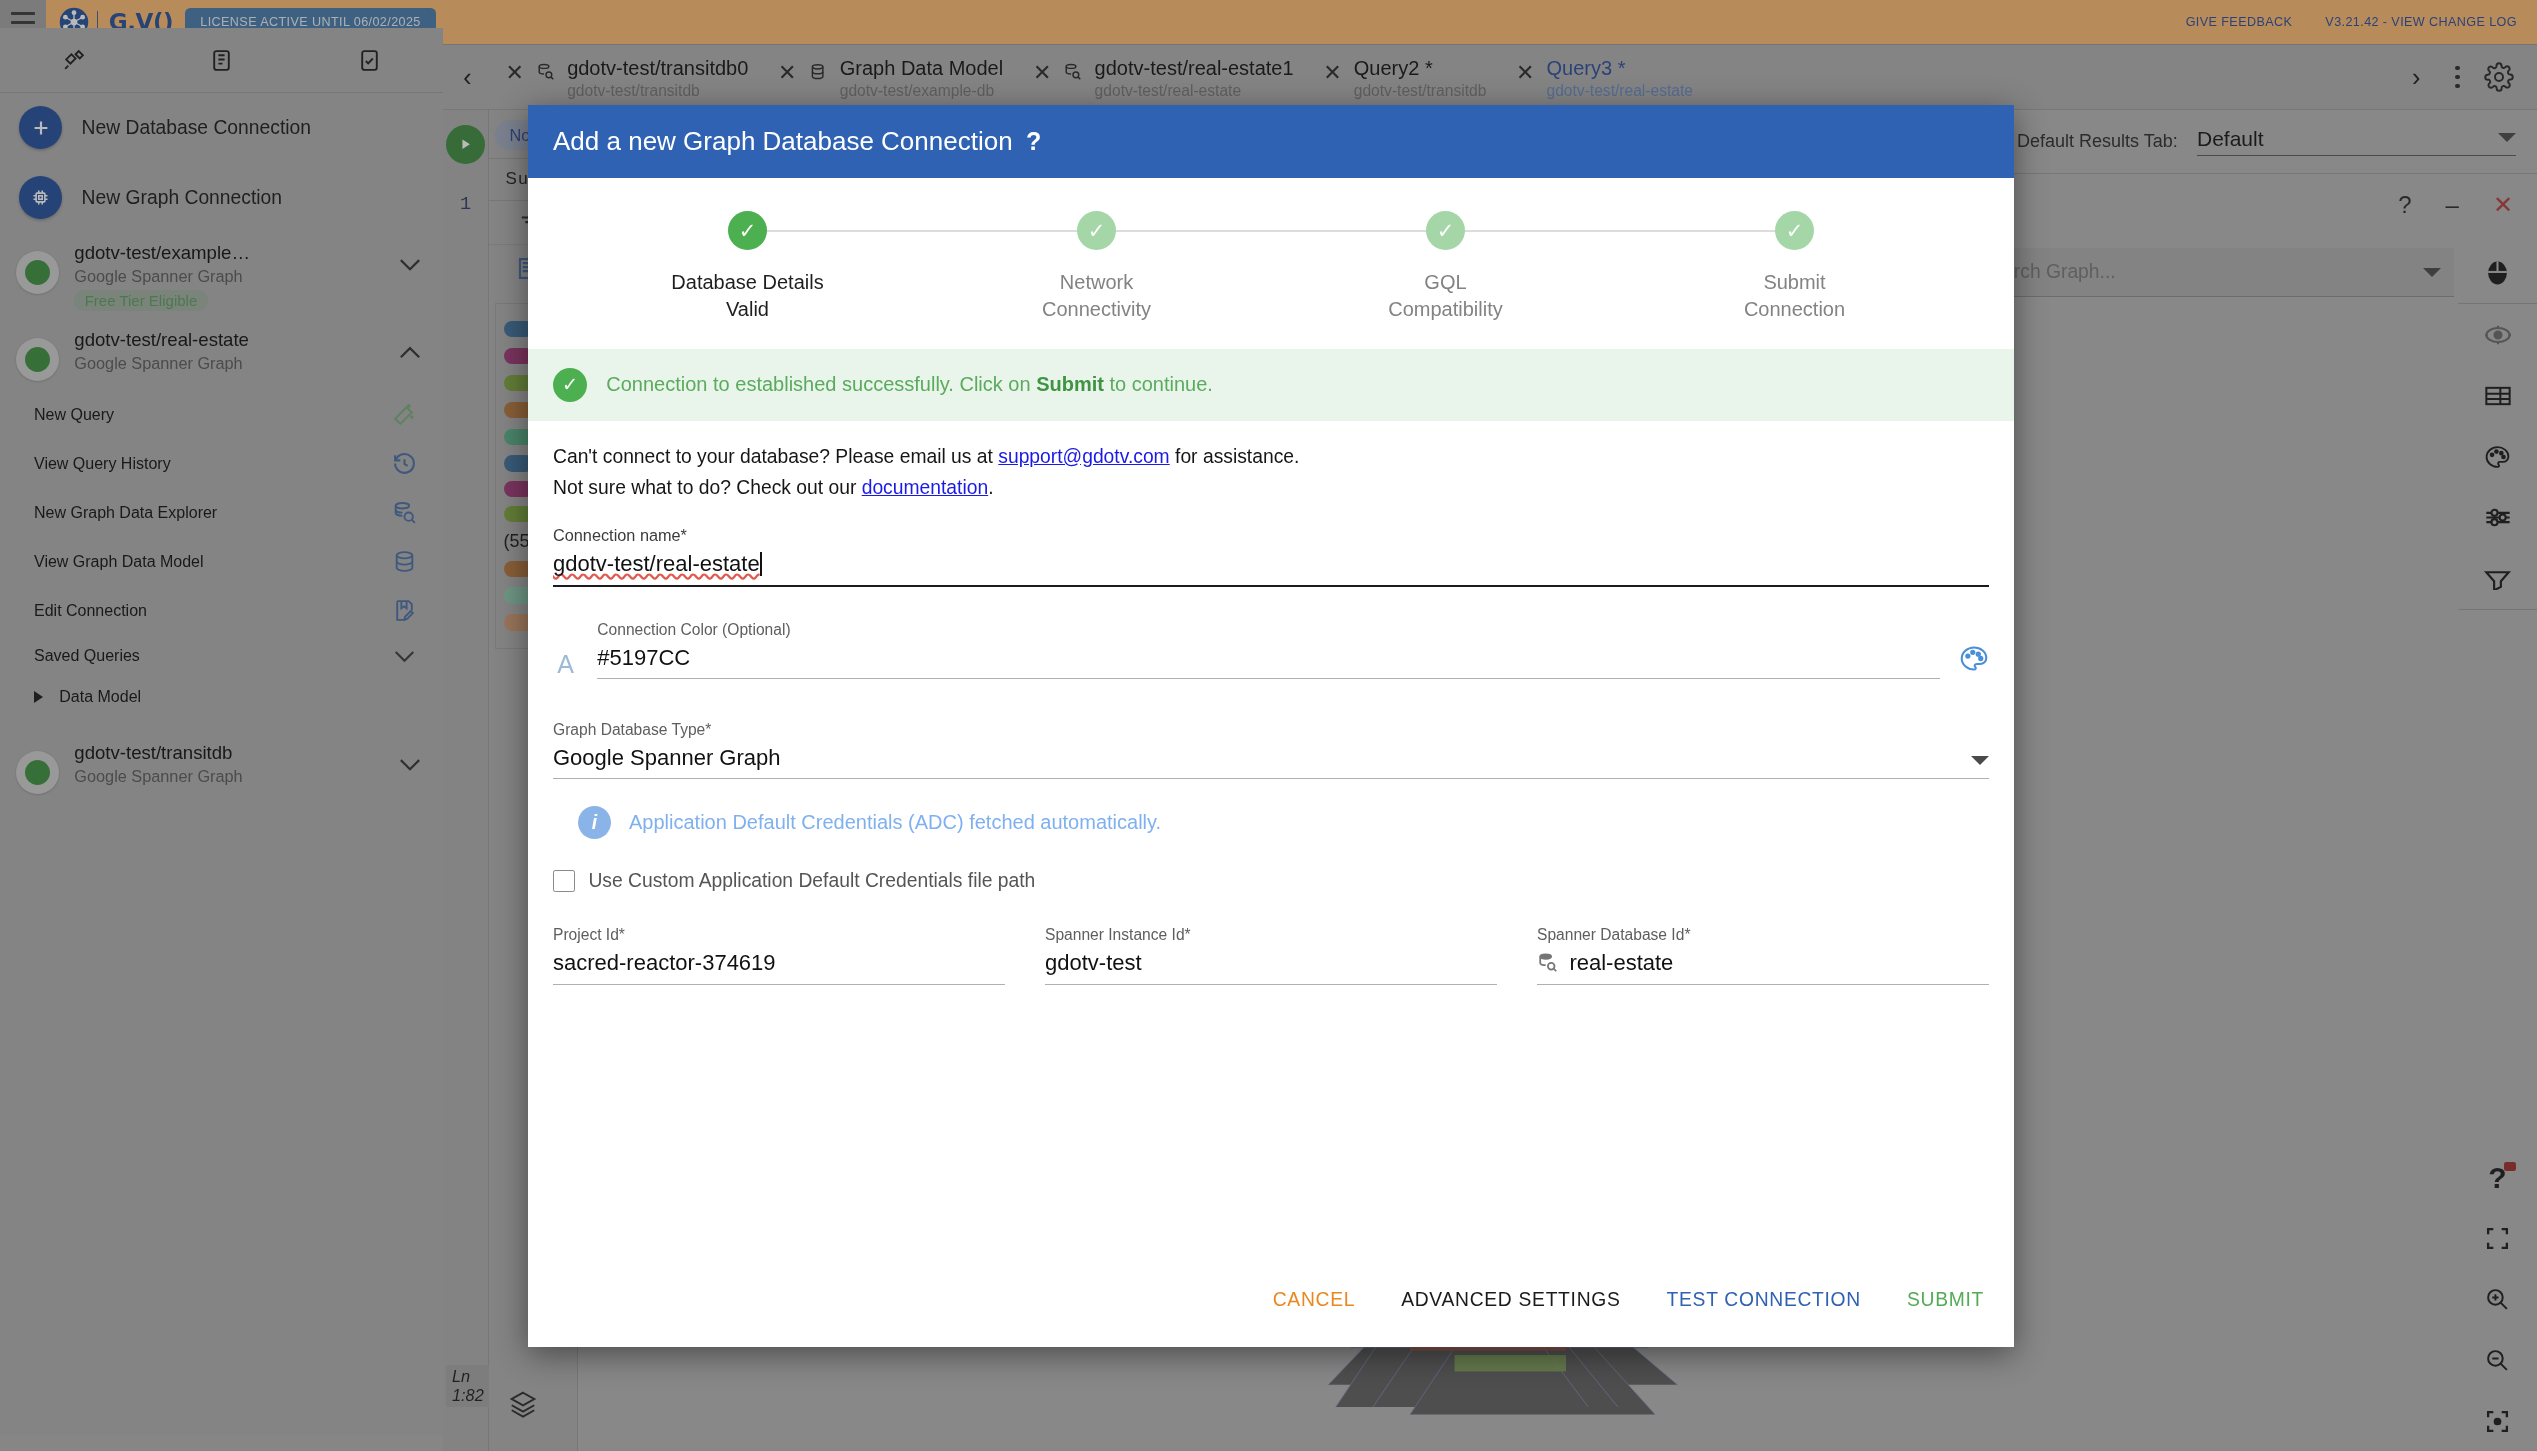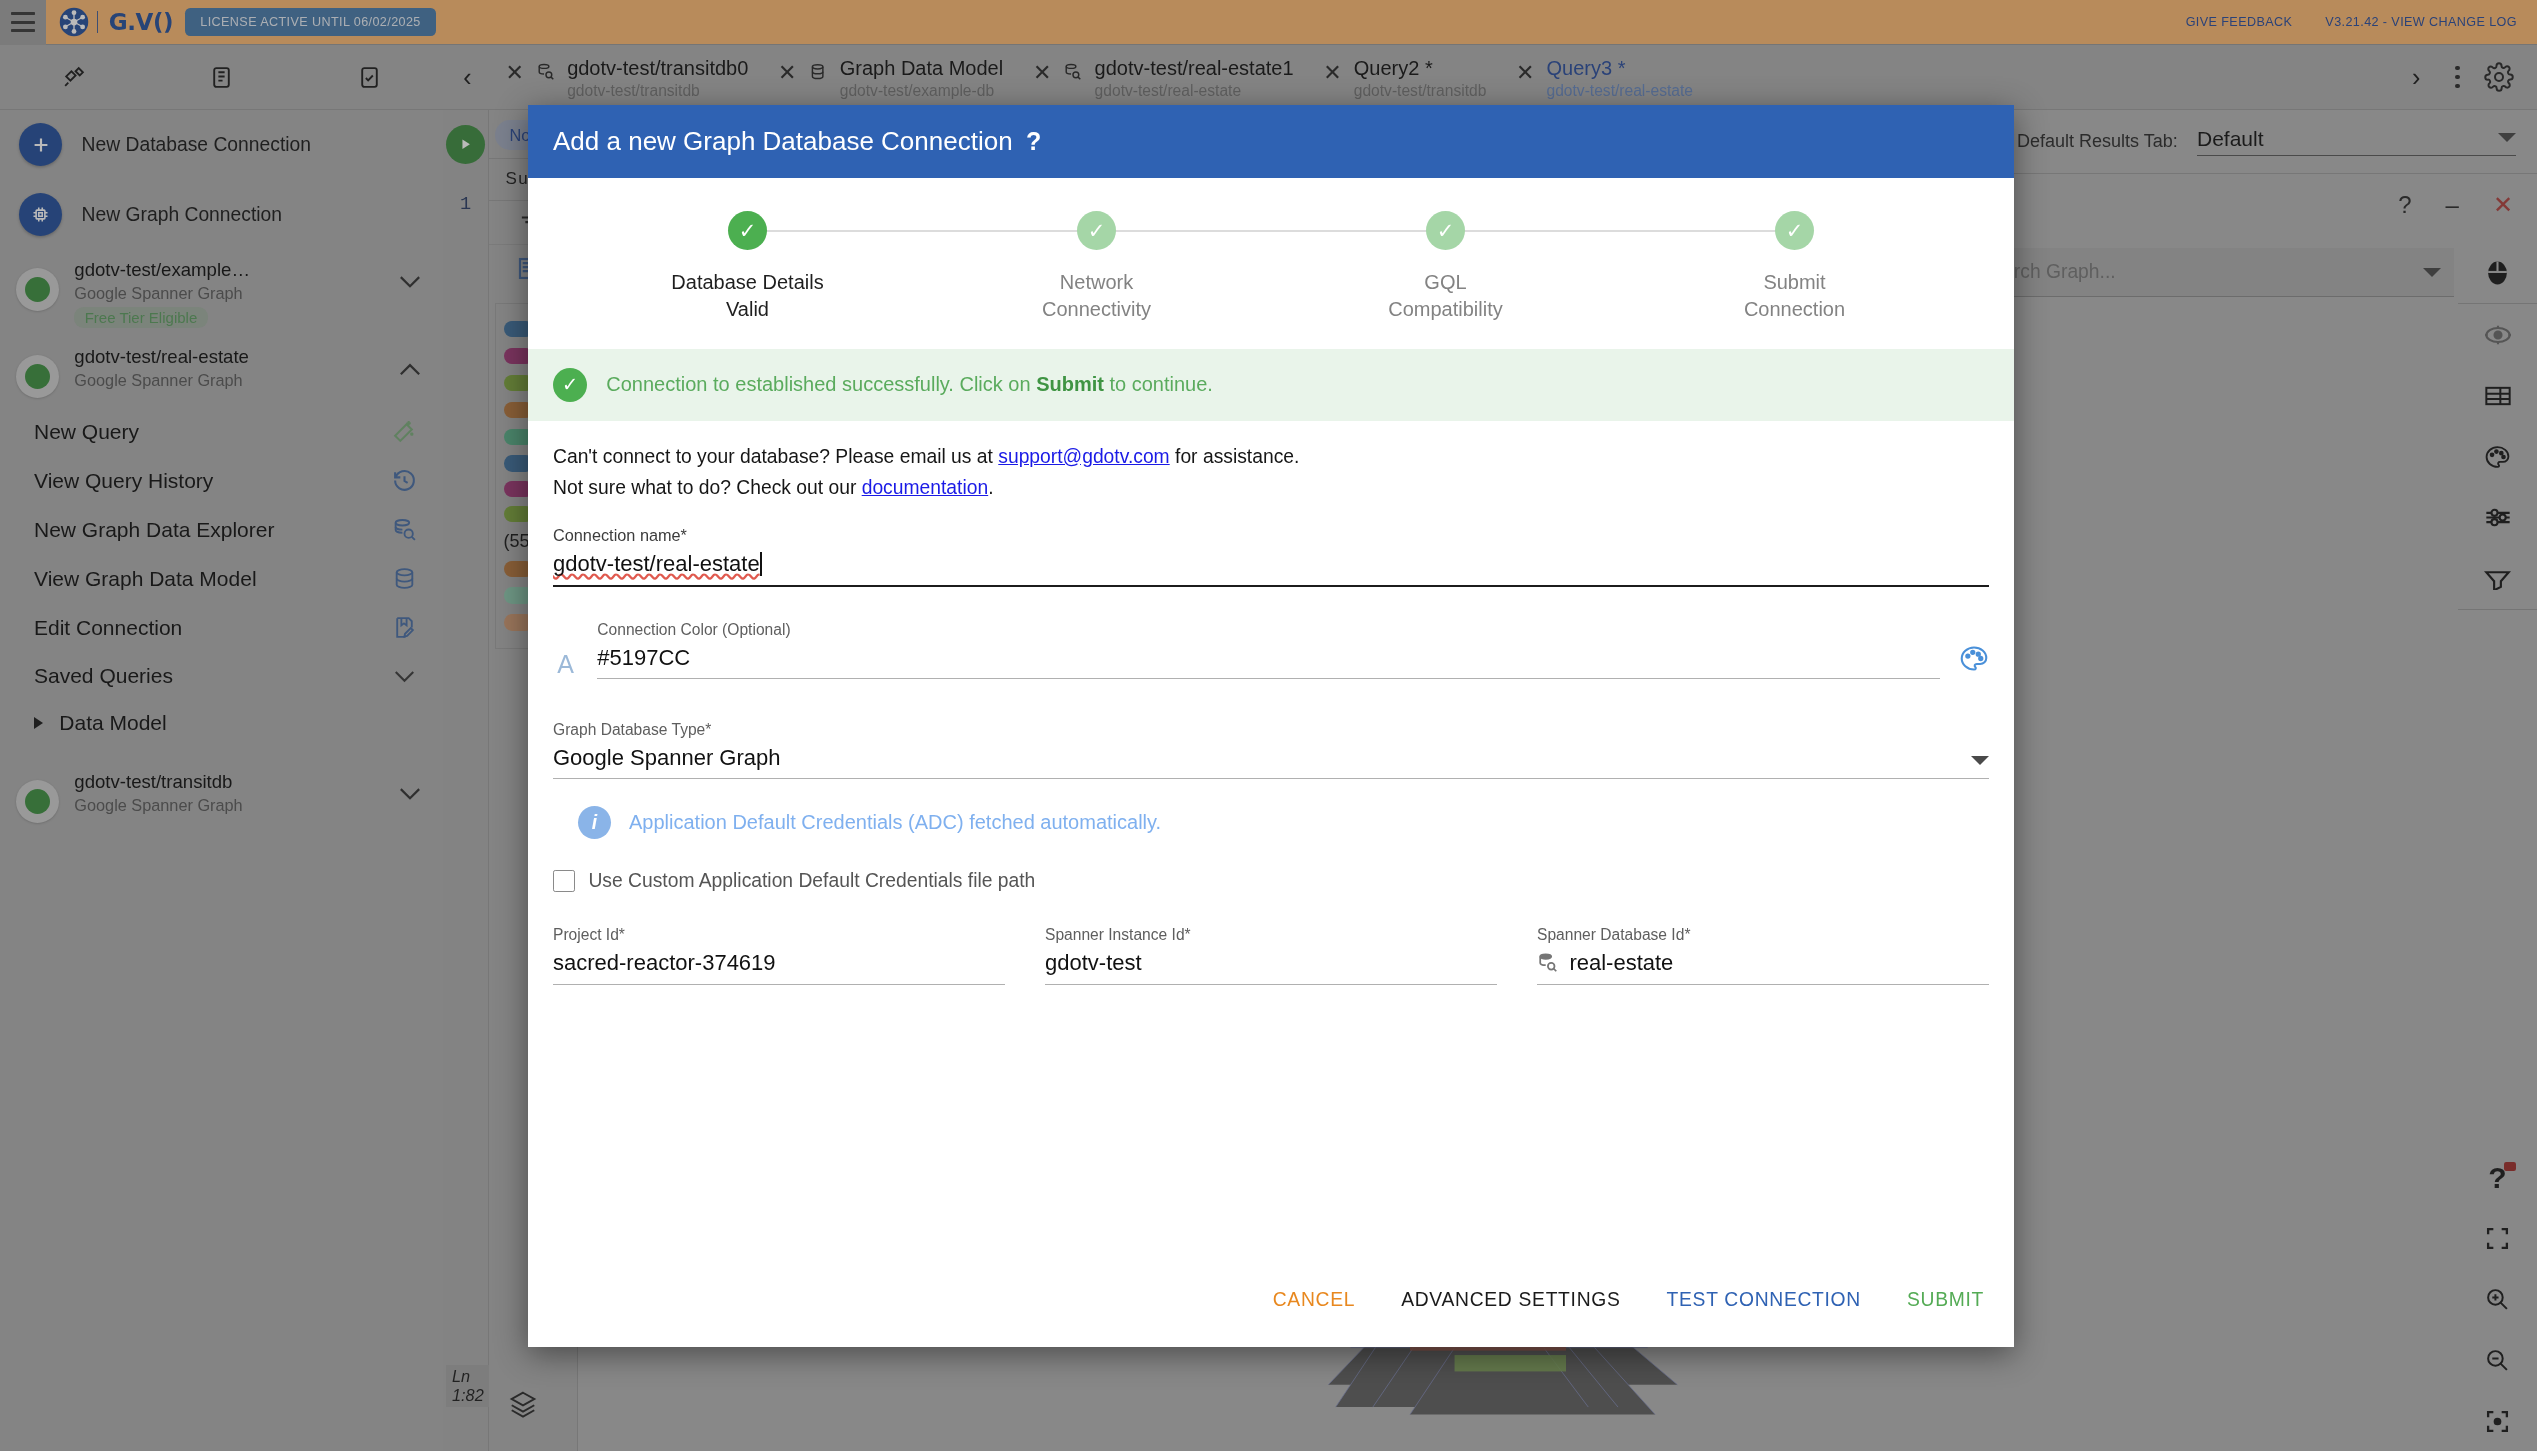--- a/index.html
+++ b/index.html
@@ -38,21 +38,21 @@
     border-radius: 5.2px; white-space: nowrap;
   }
   .topbar-right {
     margin-left: auto; display: flex; align-items: center; gap: 33px;
     padding-right: 21px; color: #2c4f9e; font-size: 12.6px; letter-spacing: 0.4px;
   }
   .topbar-right span { cursor: pointer; white-space: nowrap; }
 
   
   .sidebar {
-    position: absolute; top: 45px; left: 0; width: 443px; height: 1407px;
+    position: absolute; top: 28px; left: 0; width: 443px; height: 1407px;
     background: #b0b0b0; overflow: hidden;
   }
   .side-tools {
     height: 65px; display: flex; align-items: center; gap: 0;
     border-bottom: 0.7px solid #9d9d9d;
   }
   .side-tools .tool {
     flex: 1; display: flex; align-items: center; justify-content: center;
     height: 65px; cursor: pointer;
   }
@@ -86,21 +86,21 @@
   .free-tier {
     display: inline-block; margin-top: 4.5px; font-size: 15px; color: #5e9e62;
     background: rgba(130,175,130,.30); padding: 2.2px 10.4px; border-radius: 9.7px;
   }
   .chev { flex:none; width: 30px; display:flex; align-items:center; justify-content:center; margin-top: 16.3px;}
 
   .menu-item {
     display: flex; align-items: center; justify-content: space-between;
     padding: 12px 22px 12px 34px; cursor: pointer;
   }
-  .menu-item-label { font-size: 21px; color: #121212; }
+  .menu-item-label { font-size: 16px; color: #121212; }
   .menu-icon { width: 33px; display: flex; align-items: center; justify-content: center; }
   .submenu-item {
     display:flex; align-items:center; gap: 16.3px;
     padding: 10.4px 22px 10.4px 34px; cursor:pointer;
   }
   .tri { width: 0; height: 0; border-left: 9.7px solid #1b1b1b; border-top: 6.7px solid transparent; border-bottom: 6.7px solid transparent; }
 
   
   .main { position: absolute; top: 45px; left: 443px; width: 2094px; height: 1407px; background: #b5b5b5; }
   .tabbar {

